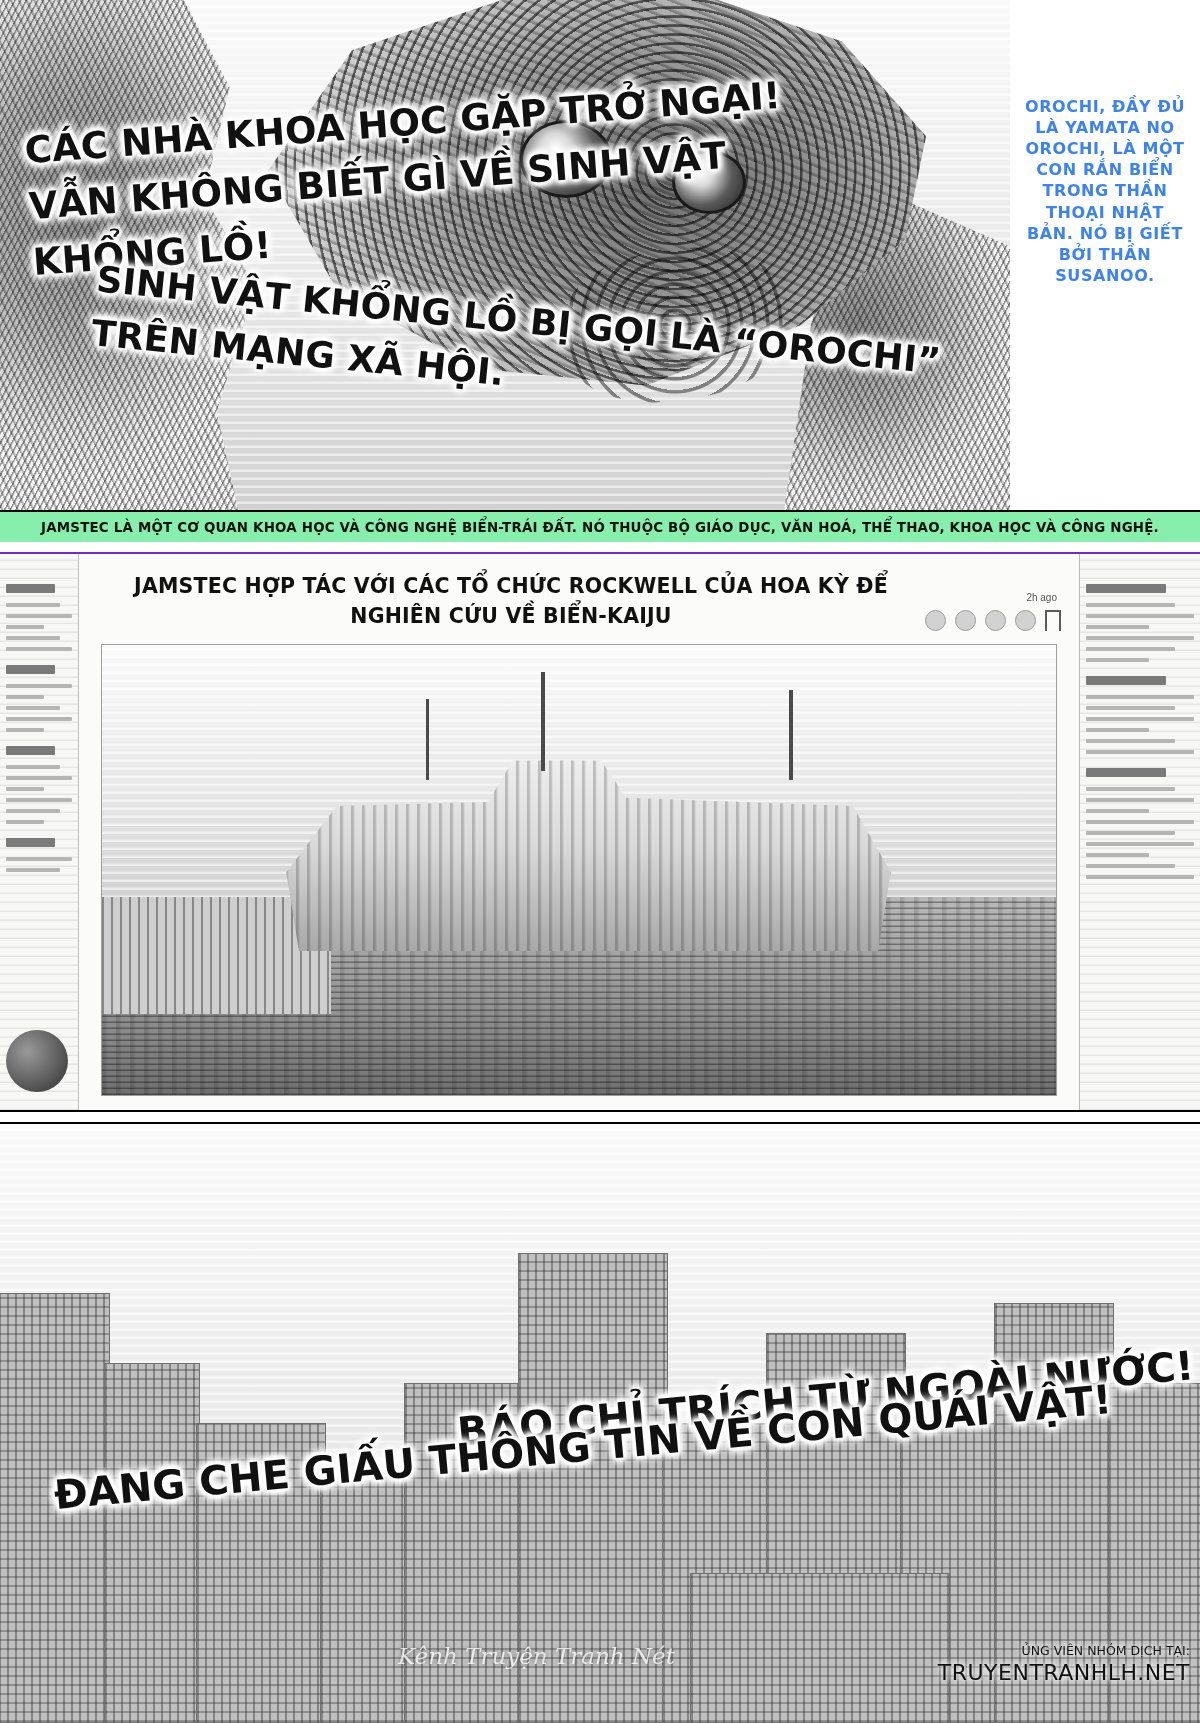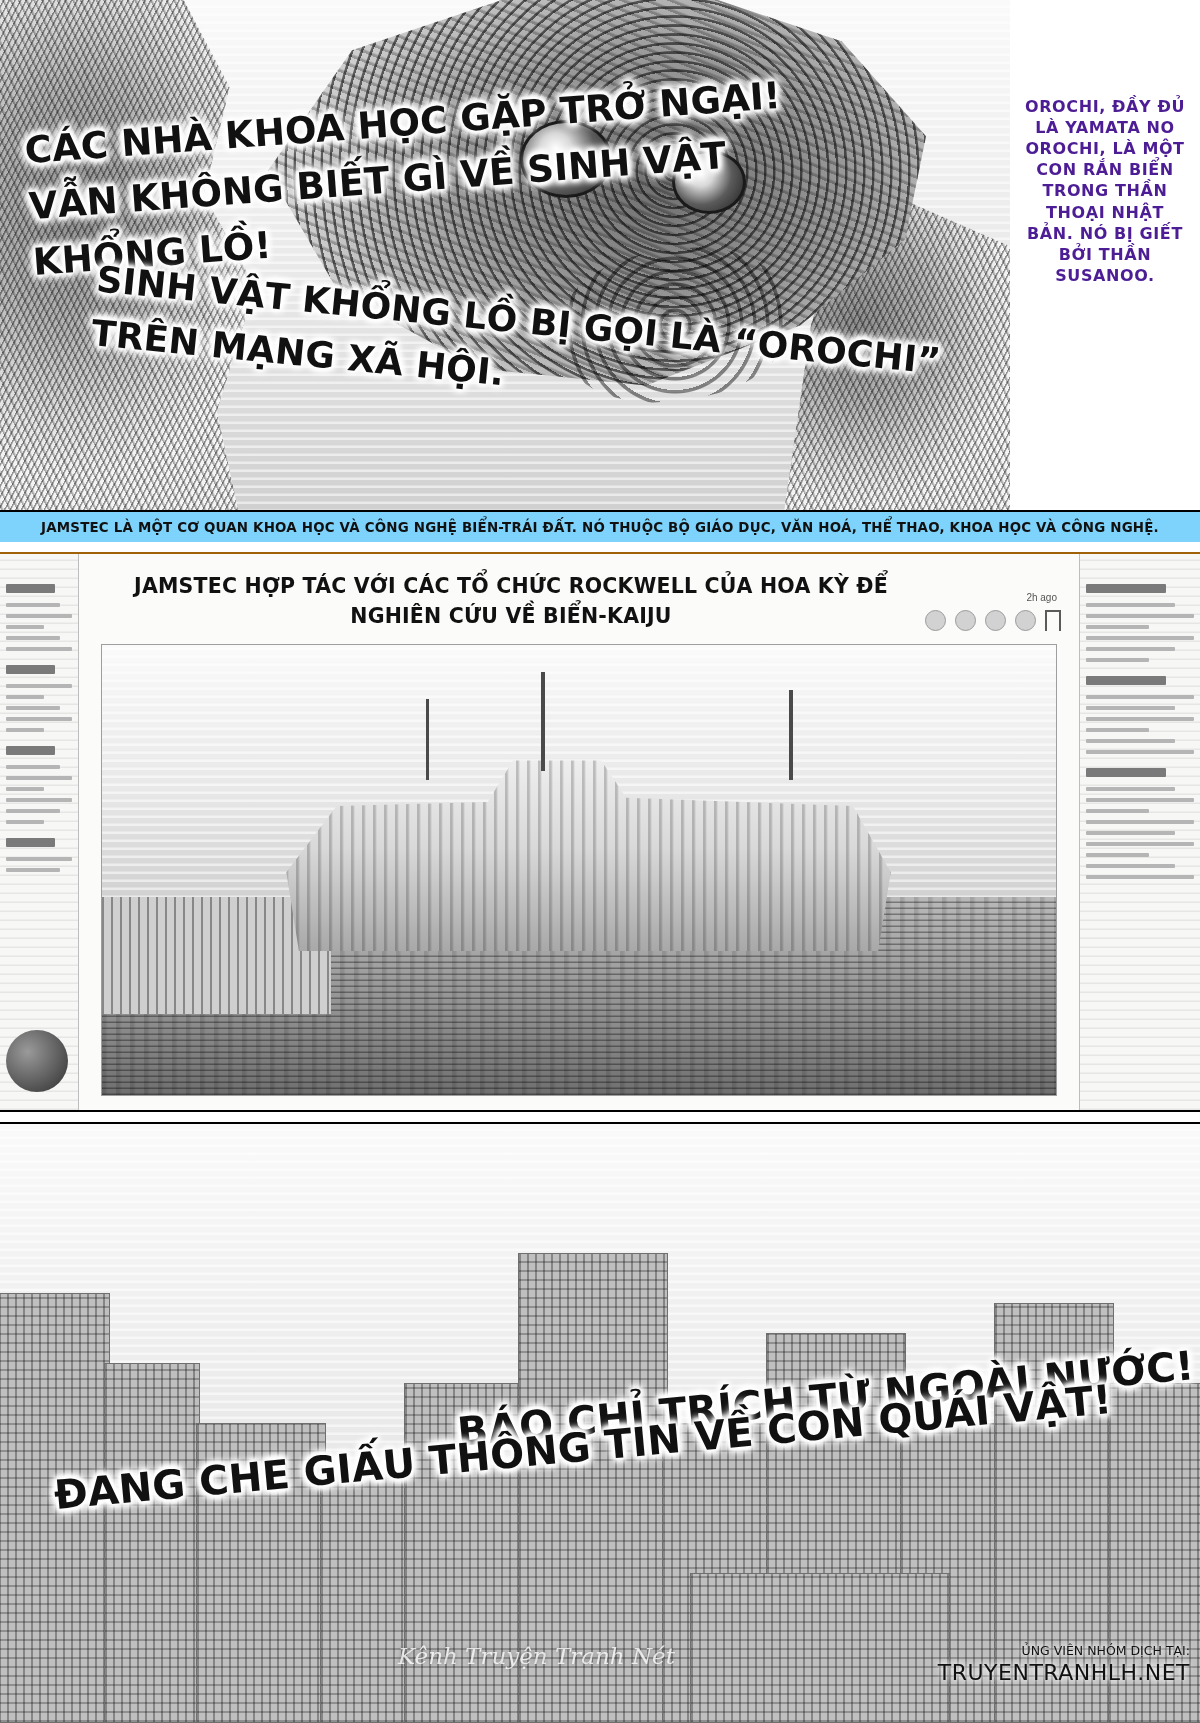--- a/index.html
+++ b/index.html
@@ -104,41 +104,41 @@
     display:flex; align-items:flex-start; justify-content:center;
     padding-top:96px;
   }
   #sidecol .vtext {
     font-family:"DejaVu Sans", sans-serif;
     font-weight:700;
     font-size:16px;
     line-height:1.32;
     letter-spacing:.6px;
     text-align:center;
-    color:#4c1d95;
+    color:#3b82f6;
     text-transform:uppercase;
     width:160px;
     word-break:break-word;
   }
 
   
   #strip1 {
     position:absolute; left:0; top:510px; width:1200px; height:32px;
-    background:#7dd3fc;
+    background:#86efac;
     border-top:2px solid #000;
     display:flex; align-items:center; justify-content:center;
   }
   #strip1 .t {
     font-family:"DejaVu Sans", sans-serif;
     font-weight:700; font-size:13.4px; letter-spacing:.2px; color:#111;
     text-transform:uppercase; white-space:nowrap;
   }
 
   
-  #panel2 { left:0; top:552px; width:1200px; height:560px; background:#ec4899; border-top:2px solid #a16207; border-bottom:2px solid #000;}
+  #panel2 { left:0; top:552px; width:1200px; height:560px; background:#ec4899; border-top:2px solid #6d28d9; border-bottom:2px solid #000;}
   #panel2 .colL { position:absolute; left:0; top:0; width:78px; height:100%; }
   #panel2 .colR { position:absolute; right:0; top:0; width:120px; height:100%; }
   #panel2 .sheet {
     position:absolute; left:78px; top:0; right:120px; bottom:0;
     background:#fbfbfa;
     border-left:1px solid #bdbdbd; border-right:1px solid #bdbdbd;
   }
   .news-title {
     position:absolute; left:24px; right:160px; top:18px;
     font-family:"DejaVu Sans", sans-serif;

